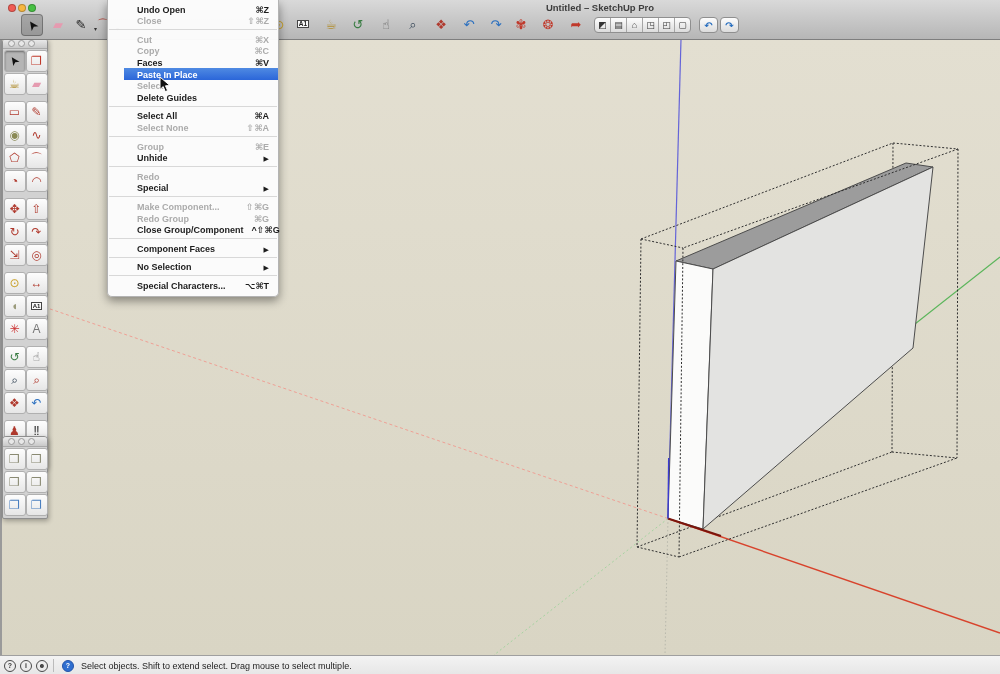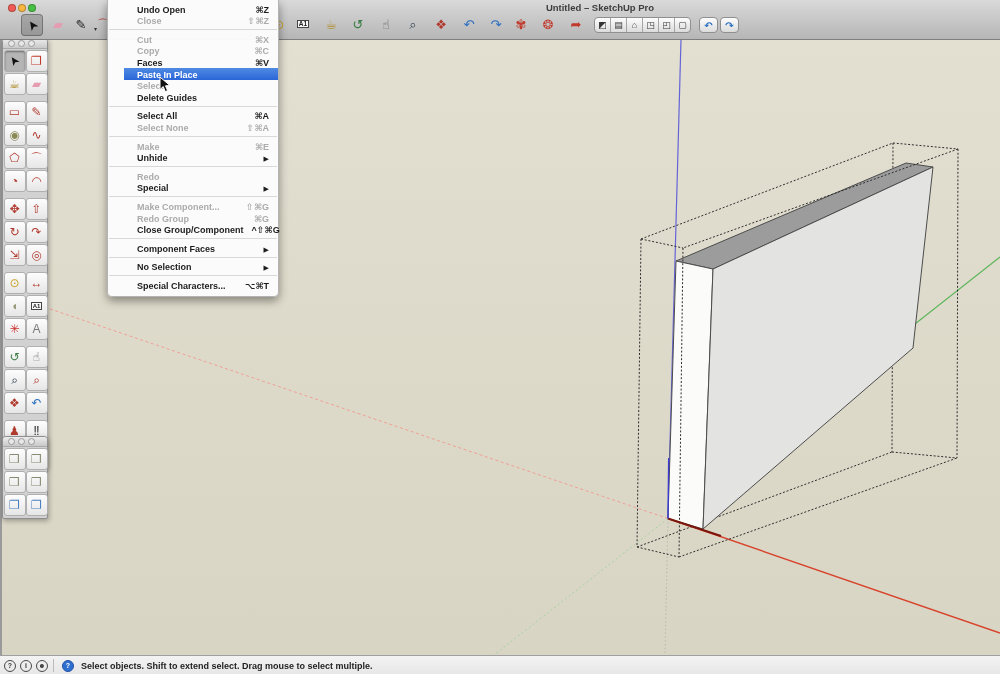--- a/index.html
+++ b/index.html
@@ -63,21 +63,21 @@
   
   .cursor{position:absolute;left:159px;top:77px;z-index:50;}
   
   .statusbar{position:absolute;left:0;top:655px;width:1000px;height:19px;
     background:linear-gradient(#f3f3f3,#e6e6e6);border-top:1px solid #9f9f9f;z-index:30;
     display:flex;align-items:center;}
   .sico{width:10px;height:10px;border:1px solid #4a4a4a;border-radius:50%;margin-left:4px;
     display:flex;align-items:center;justify-content:center;font-size:7px;font-weight:bold;color:#333;background:transparent;}
   .sico.blue{background:#2f6fd0;border-color:#2454a8;color:#fff;margin-left:8px;}
   .sdiv{width:1px;height:13px;background:#bbb;margin-left:5px;}
-  .smsg{font-size:9px;font-weight:bold;color:#1e1e1e;margin-left:7px;}
+  .smsg{font-size:9px;font-weight:normal;color:#1e1e1e;margin-left:7px;}
 </style>
 </head>
 <body>
 
 <div class="viewport" id="viewport">
     <svg width="1000" height="616" viewBox="0 39 1000 616">
       <defs>
         <linearGradient id="bgg" x1="0" y1="0" x2="0" y2="1">
           <stop offset="0" stop-color="#e3dfd1"></stop>
           <stop offset="1" stop-color="#d9d5c4"></stop>
@@ -360,21 +360,21 @@
     <div class="mi">
       <span class="lab">Select All</span>
       <span class="key">⌘A</span>
     </div>
     <div class="mi dis">
       <span class="lab">Select None</span>
       <span class="key">⇧⌘A</span>
     </div>
     <div class="msep"></div>
     <div class="mi dis">
-      <span class="lab">Make</span>
+      <span class="lab">Group</span>
       <span class="key">⌘E</span>
     </div>
     <div class="mi">
       <span class="lab">Unhide</span>
       <span class="key sub">▶</span>
     </div>
     <div class="msep"></div>
     <div class="mi dis">
       <span class="lab">Redo</span>
     </div>

